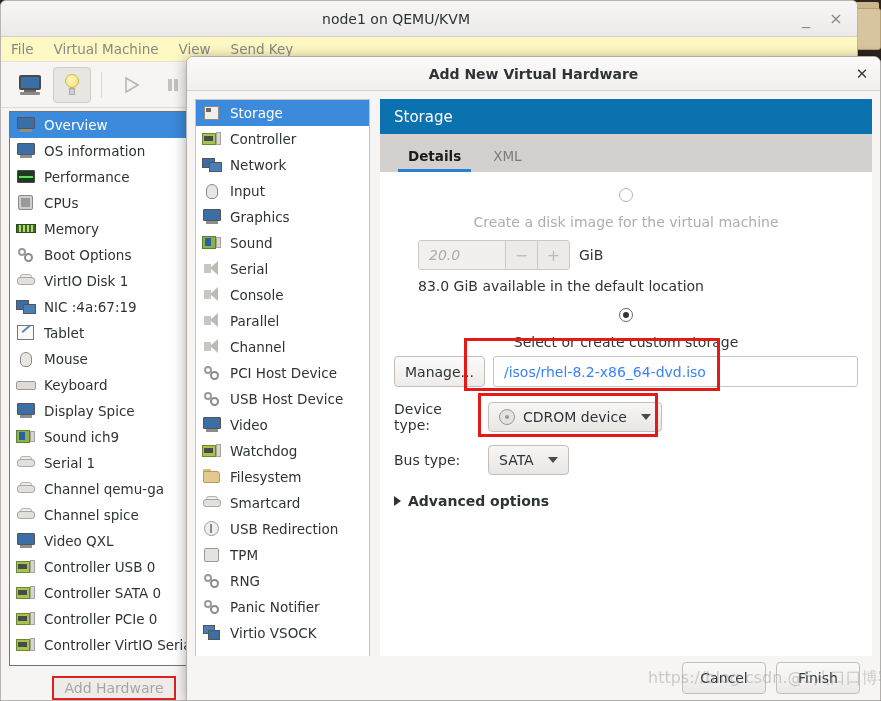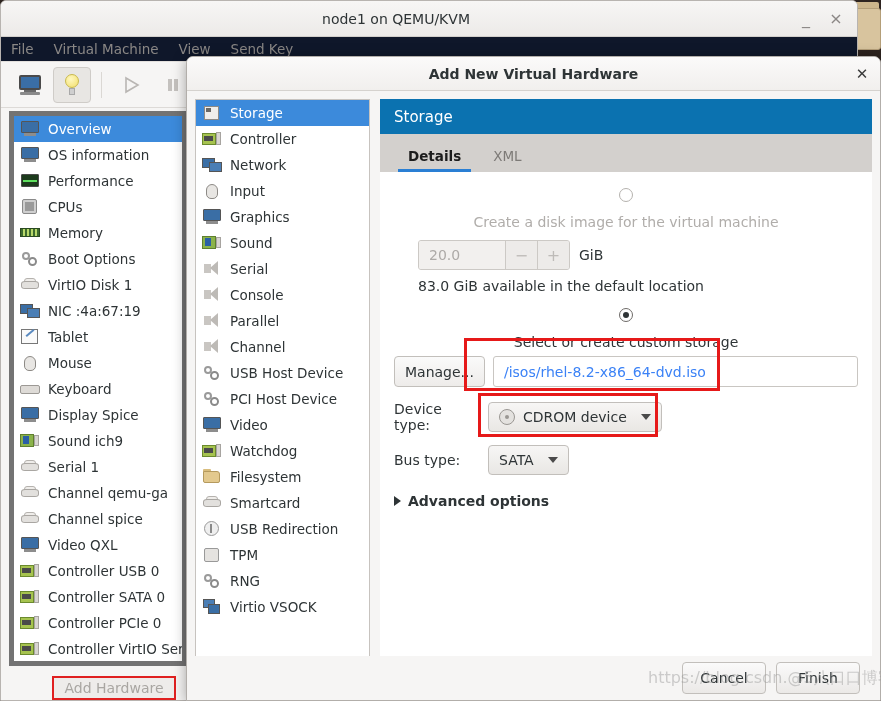--- a/index.html
+++ b/index.html
@@ -42,21 +42,21 @@
     display:flex; align-items:center; position:relative;
   }
   #main-title-text {
     flex:1; text-align:center; font-size:14px; color:#2e3436; font-weight:500;
   }
   .win-btn {
     width: 30px; height: 30px; display:flex; align-items:center; justify-content:center;
     color:#8b8785; font-size:16px; line-height:1;
   }
   #main-menubar {
-    height: 25px; background:#0f172a; display:flex; align-items:center;
+    height: 25px; background:#fef9c3; display:flex; align-items:center;
     padding-left: 10px; gap: 20px; border-bottom:1px solid #e3e0dd;
   }
   #main-menubar .menu-item { color:#8a8785; font-size:13.5px; }
 
   #main-toolbar {
     height: 46px; background:#f6f5f4; display:flex; align-items:center;
     padding-left:10px; gap:4px; border-bottom:1px solid #dddad7;
   }
   .tb-btn {
     width:38px; height:36px; display:flex; align-items:center; justify-content:center;
@@ -85,21 +85,21 @@
     border:1px solid #c9b94e; border-radius:50%;
   }
   .glyph-bulb .n {
     position:absolute; left:6px; top:14px; width:6px; height:7px;
     background:#cfcfcf; border:1px solid #a9a9a9;
   }
 
   
   #hw-sidebar {
     position:absolute; left:8px; top:110px; width:178px; height:555px;
-    background:#ffffff; border:5px solid #737373;
+    background:#ffffff; border:1px solid #737373;
     overflow:hidden;
   }
   .hw-row {
     height:26px; display:flex; align-items:center; gap:8px;
     padding-left:6px; color:#2e3436; font-size:13.5px; white-space:nowrap;
   }
   .hw-row.selected { background:#3c8adb; color:#ffffff; }
   .hw-icon { width:20px; height:18px; flex:0 0 20px; position:relative; }
 
   
@@ -233,21 +233,21 @@
   }
   .radio-label { font-size:14px; color:#b0adaa; }
   .radio-label.enabled { color:#2e3436; }
 
   #size-row { display:flex; align-items:center; gap:9px; margin:0 0 8px 24px; }
   #size-spinner {
     display:flex; align-items:stretch; height:30px;
     border:1px solid #ccc9c5; border-radius:3px; background:#f2f0ee; overflow:hidden;
   }
   #size-value { width:86px; display:flex; align-items:center; padding-left:10px;
-      font-size:14px; color:#adaaa7; background:#f2f0ee; }
+      font-size:14px; color:#adaaa7; background:#f2f0ee;font-style:italic; }
   .spin-btn { width:32px; display:flex; align-items:center; justify-content:center;
       border-left:1px solid #ccc9c5; color:#bebbb8; font-size:16px; background:#edebe9; }
   #size-unit { font-size:14px; color:#2e3436; }
   #avail-text { margin:0 0 14px 24px; font-size:14px; color:#2e3436; }
 
   #custom-storage-row { margin-bottom:6px; }
 
   #path-row { display:flex; align-items:center; gap:8px; position:relative; margin-bottom:14px; }
   #manage-button {
     height:31px; padding:4px 10px; display:flex; align-items:center;
@@ -494,25 +494,25 @@
         <div class="ht-row">
           <span class="hw-icon"><span class="ic-speaker"><span class="c"></span><span class="t"></span></span></span>
           <span>Parallel</span>
         </div>
         <div class="ht-row">
           <span class="hw-icon"><span class="ic-speaker"><span class="c"></span><span class="t"></span></span></span>
           <span>Channel</span>
         </div>
         <div class="ht-row">
           <span class="hw-icon"><span class="ic-gear"><span class="g1"></span><span class="g2"></span></span></span>
+          <span>PCI Host Device</span>
+        </div>
+        <div class="ht-row">
+          <span class="hw-icon"><span class="ic-gear"><span class="g1"></span><span class="g2"></span></span></span>
           <span>USB Host Device</span>
-        </div>
-        <div class="ht-row">
-          <span class="hw-icon"><span class="ic-gear"><span class="g1"></span><span class="g2"></span></span></span>
-          <span>PCI Host Device</span>
         </div>
         <div class="ht-row">
           <span class="hw-icon"><span class="ic-monitor"><span class="scr"></span><span class="bs"></span></span></span>
           <span>Video</span>
         </div>
         <div class="ht-row">
           <span class="hw-icon"><span class="ic-ctrl"><span class="bx"></span><span class="ch"></span><span class="pn"></span></span></span>
           <span>Watchdog</span>
         </div>
         <div class="ht-row">
@@ -527,20 +527,24 @@
           <span class="hw-icon"><span class="ic-usb"><span class="c"></span><span class="s"></span></span></span>
           <span>USB Redirection</span>
         </div>
         <div class="ht-row">
           <span class="hw-icon"><span class="ic-tpm"><span class="bx"></span></span></span>
           <span>TPM</span>
         </div>
         <div class="ht-row">
           <span class="hw-icon"><span class="ic-gear"><span class="g1"></span><span class="g2"></span></span></span>
           <span>RNG</span>
+        </div>
+        <div class="ht-row">
+          <span class="hw-icon"><span class="ic-gear"><span class="g1"></span><span class="g2"></span></span></span>
+          <span>Panic Notifier</span>
         </div>
         <div class="ht-row">
           <span class="hw-icon"><span class="ic-vsock"><span class="m1"></span><span class="m2"></span></span></span>
           <span>Virtio VSOCK</span>
         </div>
       </div>
 
     <div id="dialog-main">
 
       <div id="panel-header">Storage</div>

